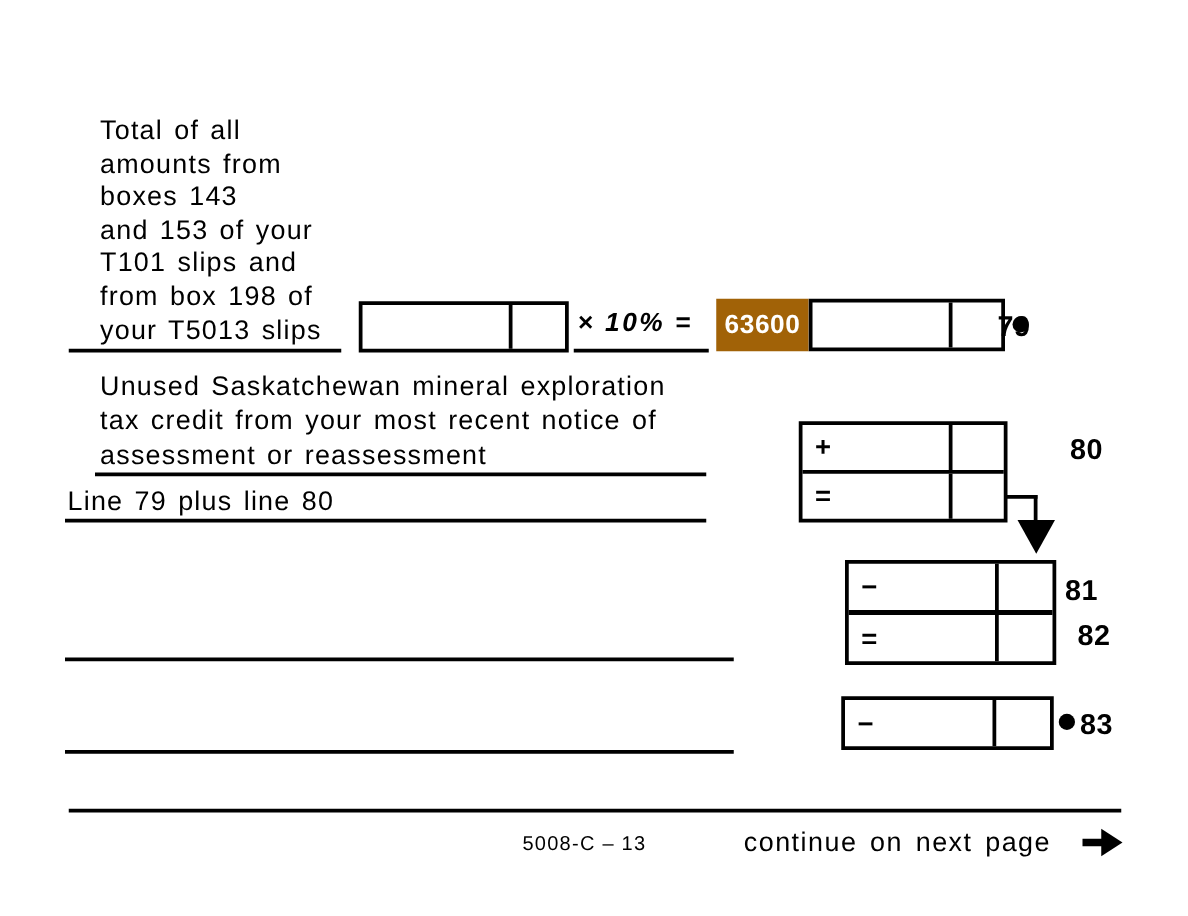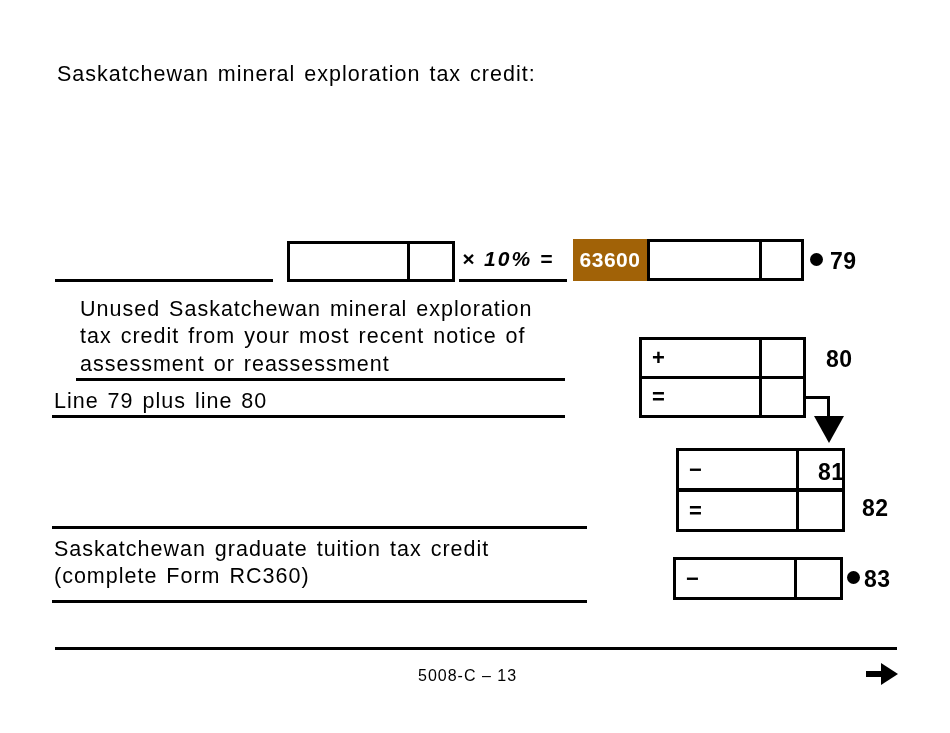--- a/index.html
+++ b/index.html
@@ -40,39 +40,45 @@
   .rarrow-shaft{background:#000;height:6px;width:18px;position:absolute;left:0;top:8px;}
   .rarrow-head{position:absolute;left:15px;top:0;width:0;height:0;
     border-top:11px solid transparent;border-bottom:11px solid transparent;border-left:17px solid #000;}
   .footer-small{font-size:16px;letter-spacing:1px;}
 </style>
 </head>
 <body>
 
 <div id="page">
 
-  <div class="abs txt" style="left:57px;top:61px;">Saskatchewan mineral exploration tax credit:</div>
 
+  <div class="abs txt multi" style="left:80px;top:91px;line-height:26.6px;">Total of all
+amounts from
+boxes 143
+and 153 of your
+T101 slips and
+from box 198 of
+your T5013 slips</div>
   <div class="abs rule" style="left:55px;top:279px;width:218px;"></div>
 
   <div class="abs amountbox" style="left:287px;top:241px;width:168px;height:41px;">
     <div class="main"></div>
     <div class="cents" style="width:42px;"></div>
   </div>
 
   <div class="abs mulop" style="left:462px;top:247px;font-style:italic;">× 10% =</div>
   <div class="abs rule" style="left:459px;top:279px;width:108px;"></div>
 
   <div class="abs codebox" style="left:573px;top:239px;width:74px;height:42px;">63600</div>
   <div class="abs amountbox" style="left:647px;top:239px;width:157px;height:42px;">
     <div class="main"></div>
     <div class="cents" style="width:39px;"></div>
   </div>
   <div class="abs bullet" style="left:810px;top:253px;"></div>
-  <div class="abs linenum" style="left:830px;top:248px;">79</div>
+  <div class="abs linenum" style="left:798px;top:248px;">79</div>
 
   <div class="abs txt multi" style="left:80px;top:296px;line-height:27.3px;">Unused Saskatchewan mineral exploration
 tax credit from your most recent notice of
 assessment or reassessment</div>
   <div class="abs rule" style="left:76px;top:378px;width:489px;"></div>
 
   <div class="abs txt" style="left:54px;top:388px;">Line 79 plus line 80</div>
   <div class="abs rule" style="left:52px;top:415px;width:513px;"></div>
 
   <div class="abs stack" style="left:639px;top:337px;width:167px;">
@@ -82,58 +88,57 @@
       </div>
       <div class="cents" style="width:41px;"></div>
     </div>
     <div class="srow">
       <div class="main">
         <span class="op">=</span>
       </div>
       <div class="cents" style="width:41px;"></div>
     </div>
   </div>
-  <div class="abs linenum" style="left:826px;top:346px;">80</div>
+  <div class="abs linenum" style="left:856px;top:346px;">80</div>
 
   <div class="abs hline" style="left:804px;top:396px;width:26px;"></div>
   <div class="abs vline" style="left:827px;top:396px;height:22px;"></div>
   <div class="abs downarrow" style="left:814px;top:416px;"></div>
 
   <div class="abs stack thickmid" style="left:676px;top:448px;width:169px;">
     <div class="srow" style="height:37px;">
       <div class="main">
         <span class="op">−</span>
       </div>
       <div class="cents" style="width:43px;"></div>
     </div>
     <div class="srow" style="height:37px;">
       <div class="main">
         <span class="op">=</span>
       </div>
       <div class="cents" style="width:43px;"></div>
     </div>
   </div>
-  <div class="abs linenum" style="left:818px;top:459px;text-align:center;">81</div>
+  <div class="abs linenum" style="left:852px;top:459px;text-align:center;">81</div>
   <div class="abs linenum" style="left:862px;top:495px;">82</div>
 
   <div class="abs rule" style="left:52px;top:526px;width:535px;"></div>
 
-  <div class="abs txt multi" style="left:54px;top:536px;line-height:27.3px;">Saskatchewan graduate tuition tax credit
-(complete Form RC360)</div>
   <div class="abs rule" style="left:52px;top:600px;width:535px;"></div>
 
   <div class="abs amountbox" style="left:673px;top:557px;width:170px;height:43px;">
     <div class="main">
       <span class="op">−</span>
     </div>
     <div class="cents" style="width:43px;"></div>
   </div>
   <div class="abs bullet" style="left:847px;top:571px;"></div>
   <div class="abs linenum" style="left:864px;top:566px;">83</div>
 
   <div class="abs rule" style="left:55px;top:647px;width:842px;"></div>
   <div class="abs footer-small" style="left:418px;top:667px;">5008-C – 13</div>
+  <div class="abs txt" style="left:595px;top:661px;letter-spacing:1.2px;word-spacing:3px;">continue on next page</div>
   <div class="abs" style="left:866px;top:663px;width:32px;height:22px;">
     <span class="rarrow-shaft"></span>
       <span class="rarrow-head"></span>
   </div>
 
 </div>
 
 </body></html>

